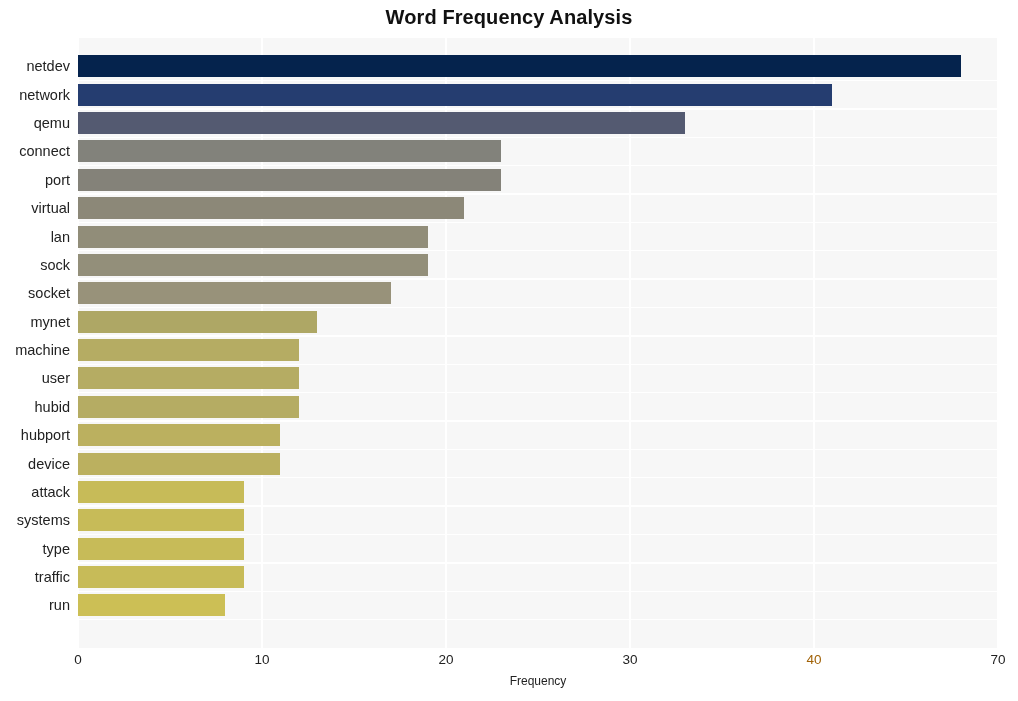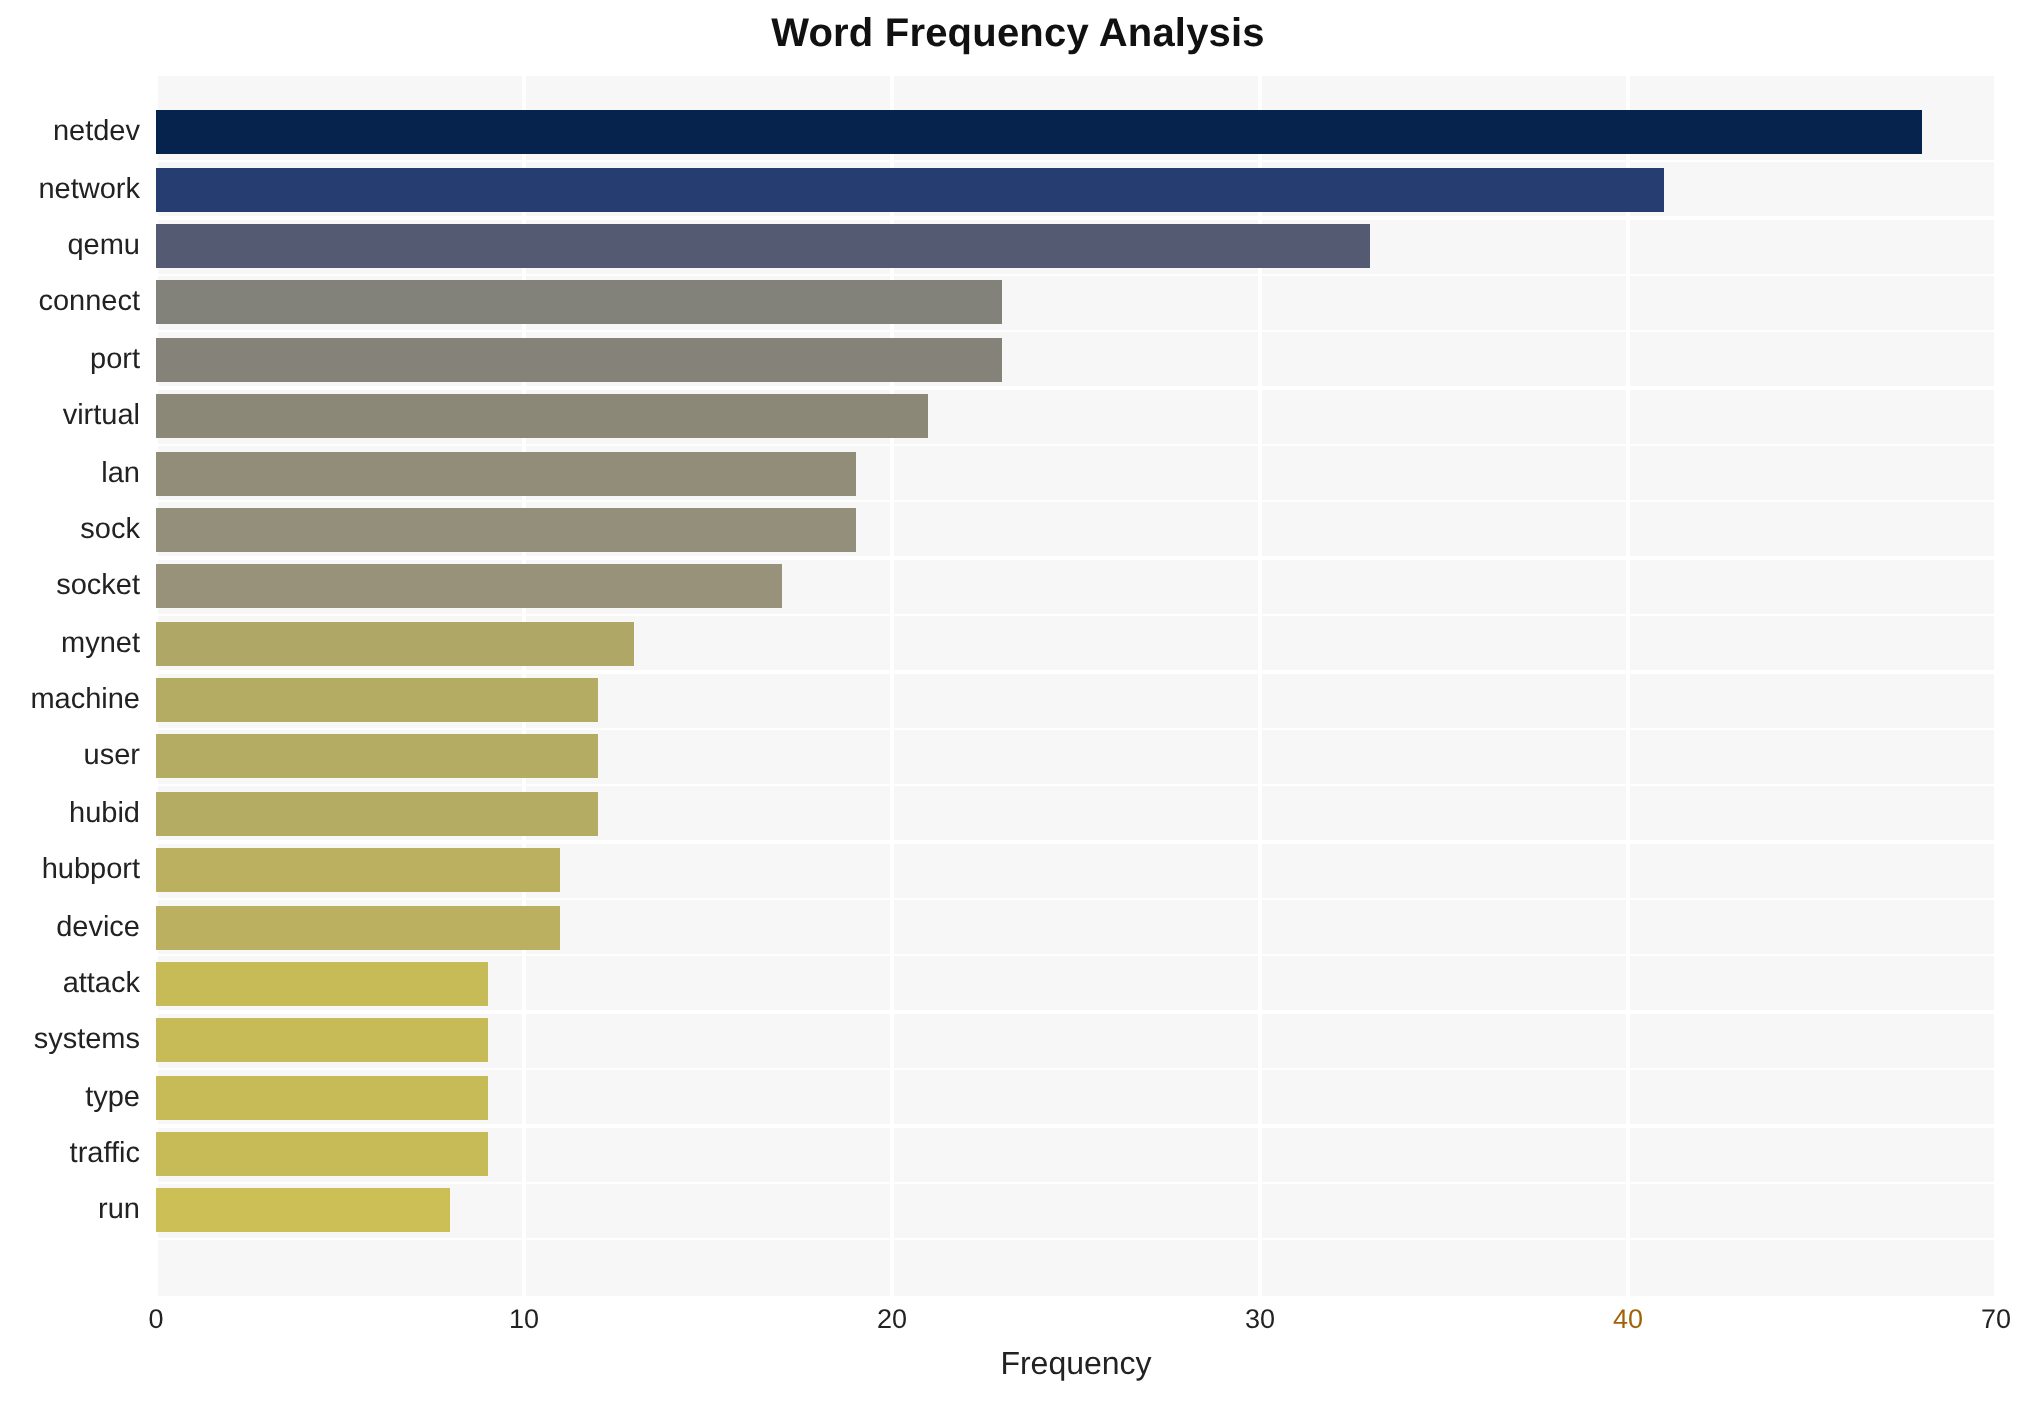--- a/index.html
+++ b/index.html
@@ -85,21 +85,21 @@
     transform: translateX(-50%);
     white-space: nowrap;
   }
 
   #xaxis-title {
     position: absolute;
     left: 78px;
     top: 674px;
     width: 920px;
     text-align: center;
-    font-size: 16px;
+    font-size: 12px;
     color: #222222;
   }
 </style>
 </head>
 <body style="background: rgb(255, 255, 255);">
 
 <div id="chart-root">
 
   <div id="chart-title" style="color: rgb(17, 17, 17);">Word Frequency Analysis</div>
 

